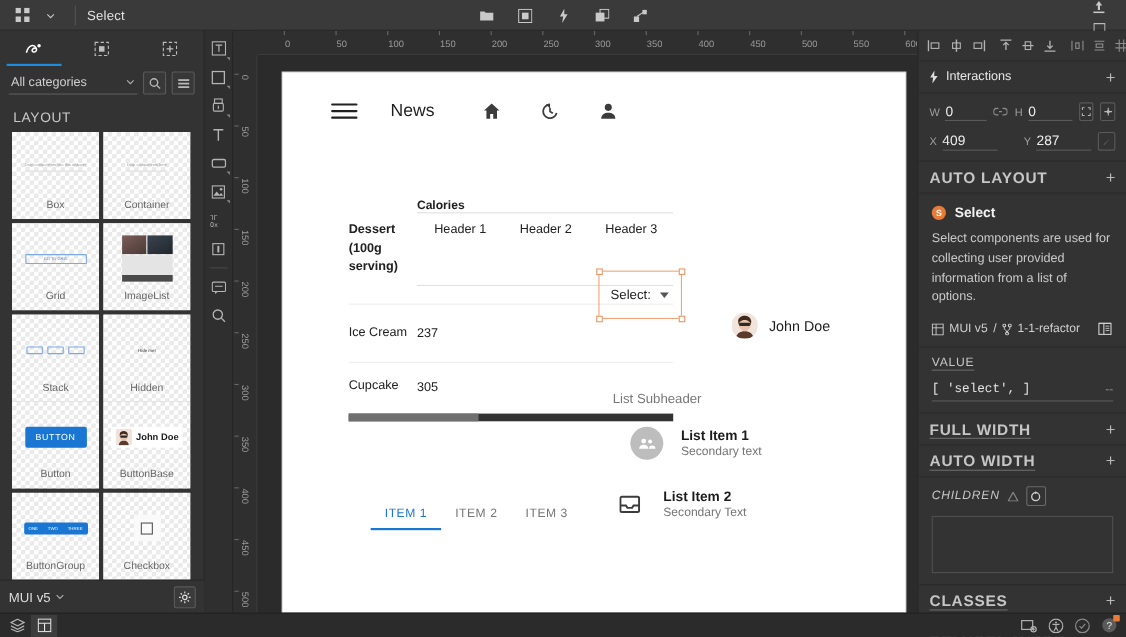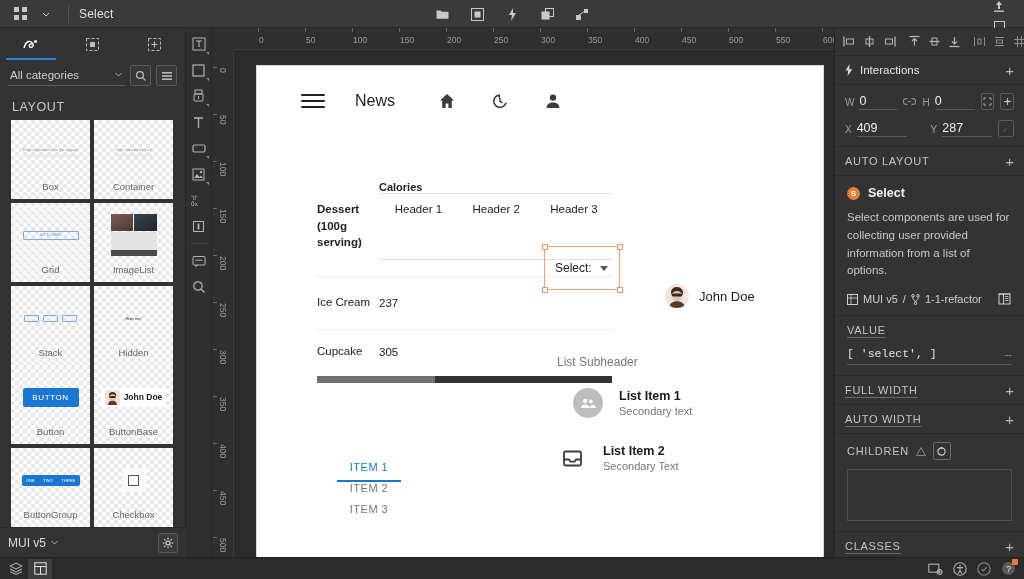--- a/index.html
+++ b/index.html
@@ -197,40 +197,40 @@
   .userchip span { font-size: 13px; color:#1c1c1c; }
   .subhdr { position:absolute; left: 300px; top: 289px; font-size: 12px; color:#777; }
   .litem { position:absolute; display:flex; align-items:center; gap: 16px; }
   .litem .ic { width: 30px; height:30px; border-radius:50%; background:#bdbdbd;
     display:flex; align-items:center; justify-content:center; color:#fff; }
   .litem .ic.plain { background:transparent; color:#3c3c3c; }
   .litem .tt { font-size: 12.5px; font-weight:bold; color:#1c1c1c; }
   .litem .st { font-size: 11px; color:#757575; margin-top:2px; }
 
   
-  .abtabs { position:absolute; left: 80px; top: 395px; display:flex; gap: 0; flex-direction: column; }
+  .abtabs { position:absolute; left: 80px; top: 395px; display:flex; gap: 0; }
   .abtab { width: 64px; text-align:center; font-size: 11px; letter-spacing:.5px; color:#757575;
     padding-bottom: 9px; position:relative; }
   .abtab.active { color:#1976d2; }
   .abtab.active::after { content:""; position:absolute; left:0; right:0; bottom:0; height:2px; background:#1976d2; }
 
   
   .rightpanel {
     position: absolute; right: 0; top: 28px; width: 190px; height: 551px;
     background: #333333; border-left: 1px solid #262626;
   }
   .rp-align { display:flex; align-items:center; height: 28px; padding: 0 8px; gap: 6px;
     border-bottom:1px solid #2a2a2a; color:#b3b3b3; }
   .rp-align .g { display:flex; gap: 7px; }
   .rp-align .sep { width:1px; height:14px; background:#4d4d4d; }
   .rp-row {
     display:flex; align-items:center; justify-content:space-between;
     height: 29px; padding: 0 10px; border-bottom:1px solid #2a2a2a;
   }
-  .rp-row .lbl { font-size: 11px; letter-spacing:.7px; color:#c6c6c6; }
+  .rp-row .lbl { font-size: 14px; letter-spacing:.7px; color:#c6c6c6;font-weight:bold; }
   .rp-row .lbl.u { text-decoration: underline; text-decoration-color:#6a6a6a; text-underline-offset:3px; }
   .rp-row .plus { color:#b9b9b9; font-size: 15px; line-height: 1; }
   .rp-row .hd { display:flex; align-items:center; gap:7px; font-size:11.5px; color:#e6e6e6; }
   .bolt { color:#dcdcdc; }
 
   .rp-dims { padding: 8px 10px 9px 10px; border-bottom:1px solid #2a2a2a; }
   .dimline { display:flex; align-items:center; gap: 6px; margin-bottom: 10px; }
   .dimfield { display:flex; align-items:flex-end; gap:5px; width: 68px; }
   .dimfield .k { font-size: 10px; color:#9e9e9e; padding-bottom: 2px; }
   .dimfield .v { flex:1; font-size: 12.5px; color:#ededed; border-bottom:1px solid #5a5a5a; padding-bottom:1px; }
@@ -249,21 +249,21 @@
   .rp-value { padding: 8px 12px 10px 12px; border-bottom:1px solid #2a2a2a; }
   .rp-value .lbl { font-size: 11px; letter-spacing:.7px; color:#c6c6c6;
     text-decoration: underline; text-decoration-color:#6a6a6a; text-underline-offset:3px; }
   .rp-value .fld { display:flex; align-items:center; justify-content:space-between;
     border-bottom:1px solid #5a5a5a; margin-top: 11px; padding-bottom: 4px; gap: 37px; }
   .rp-value .fld .code { font-family:"Liberation Mono", monospace; font-size: 11.5px; color:#e3e3e3; }
   .rp-value .fld .dd { color:#8f8f8f; font-size: 11px; }
 
   .rp-children { padding: 8px 12px 10px 12px; border-bottom:1px solid #2a2a2a; }
   .rp-children .hdr { display:flex; align-items:center; gap: 7px; }
-  .rp-children .lbl { font-size: 11px; letter-spacing:.7px; color:#c6c6c6; }
+  .rp-children .lbl { font-size: 11px; letter-spacing:.7px; color:#c6c6c6;font-style:italic; }
   .rp-children .dropzone { margin-top: 9px; height: 52px; border: 1px solid #4f4f4f; }
   .circbtn { width: 18px; height:18px; border:1px solid #6a6a6a; border-radius:2px;
     display:flex; align-items:center; justify-content:center; }
 
   
   .statusbar {
     position:absolute; left:0; bottom:0; width:1024px; height:22px;
     background:#2b2b2b; border-top:1px solid #222; display:flex; align-items:center;
   }
   .sb-left { display:flex; align-items:center; gap: 0; padding-left: 4px; }

